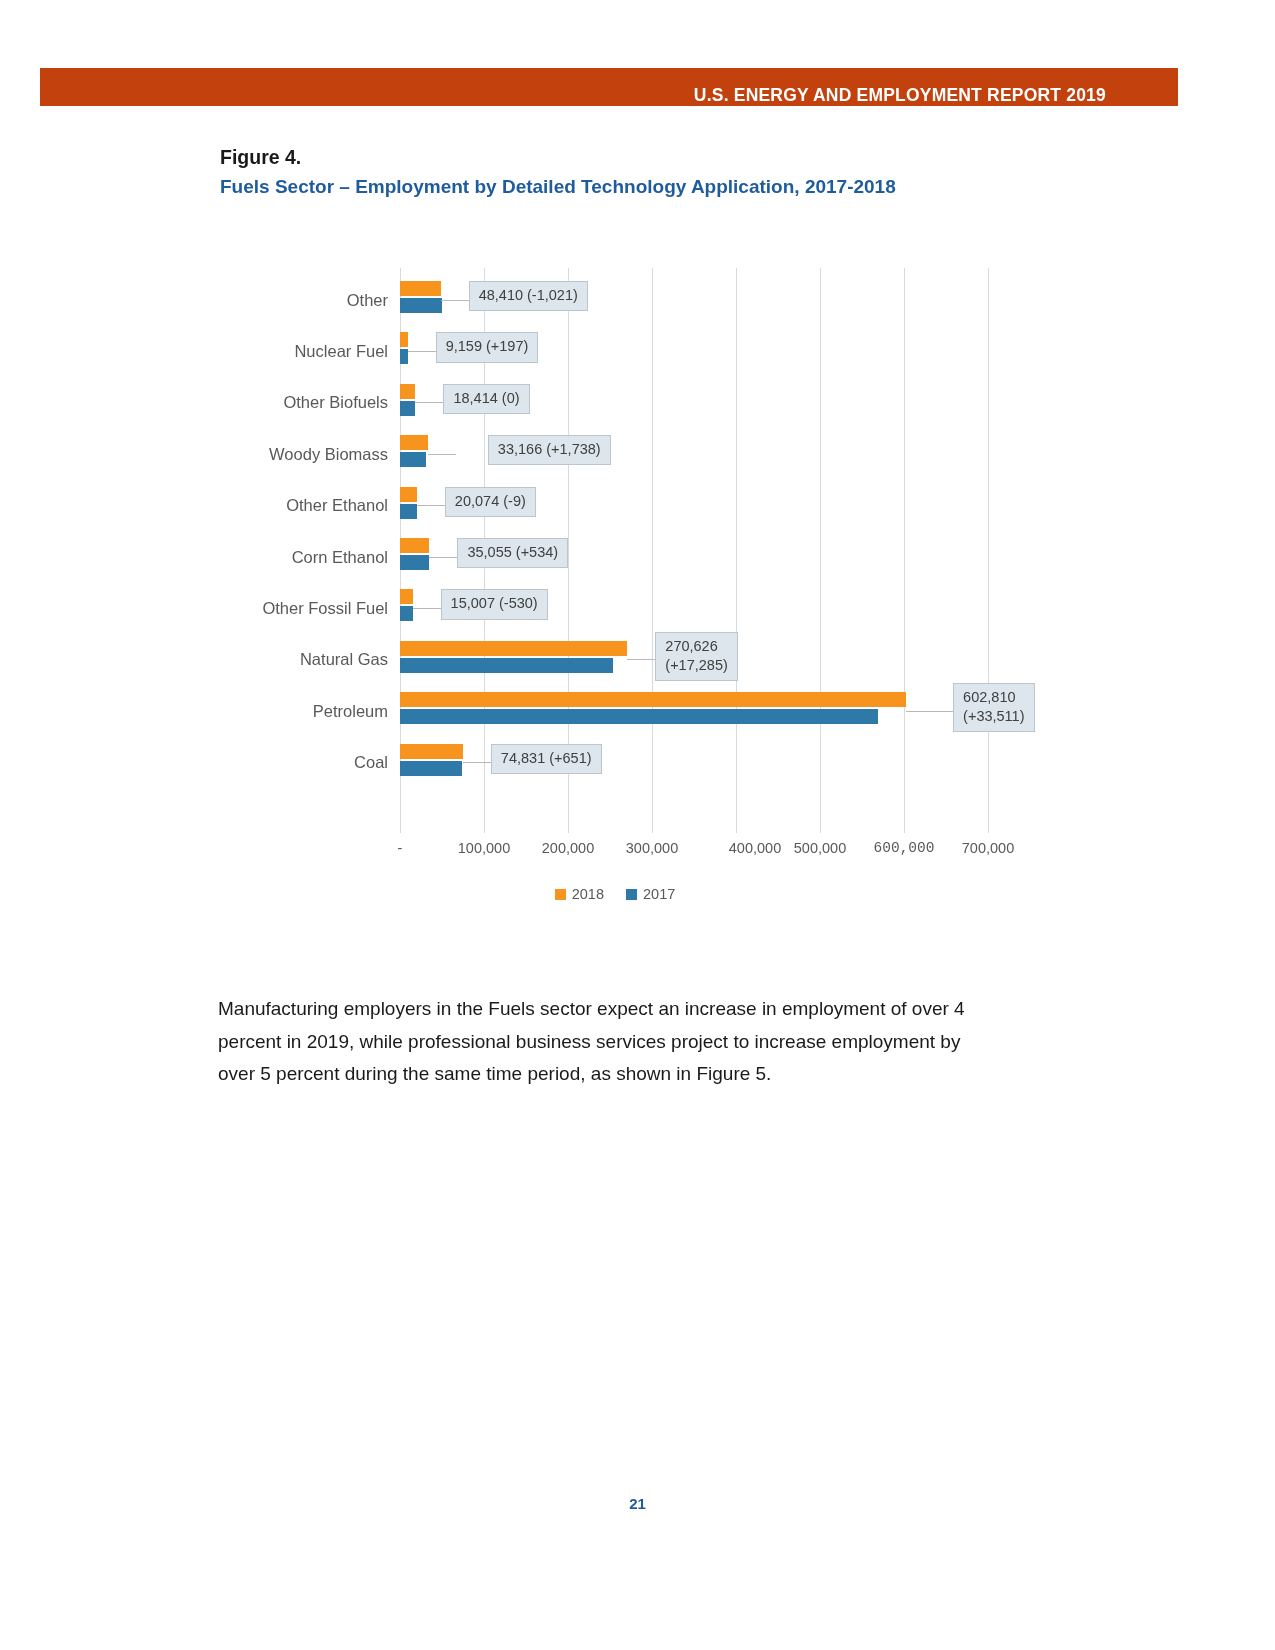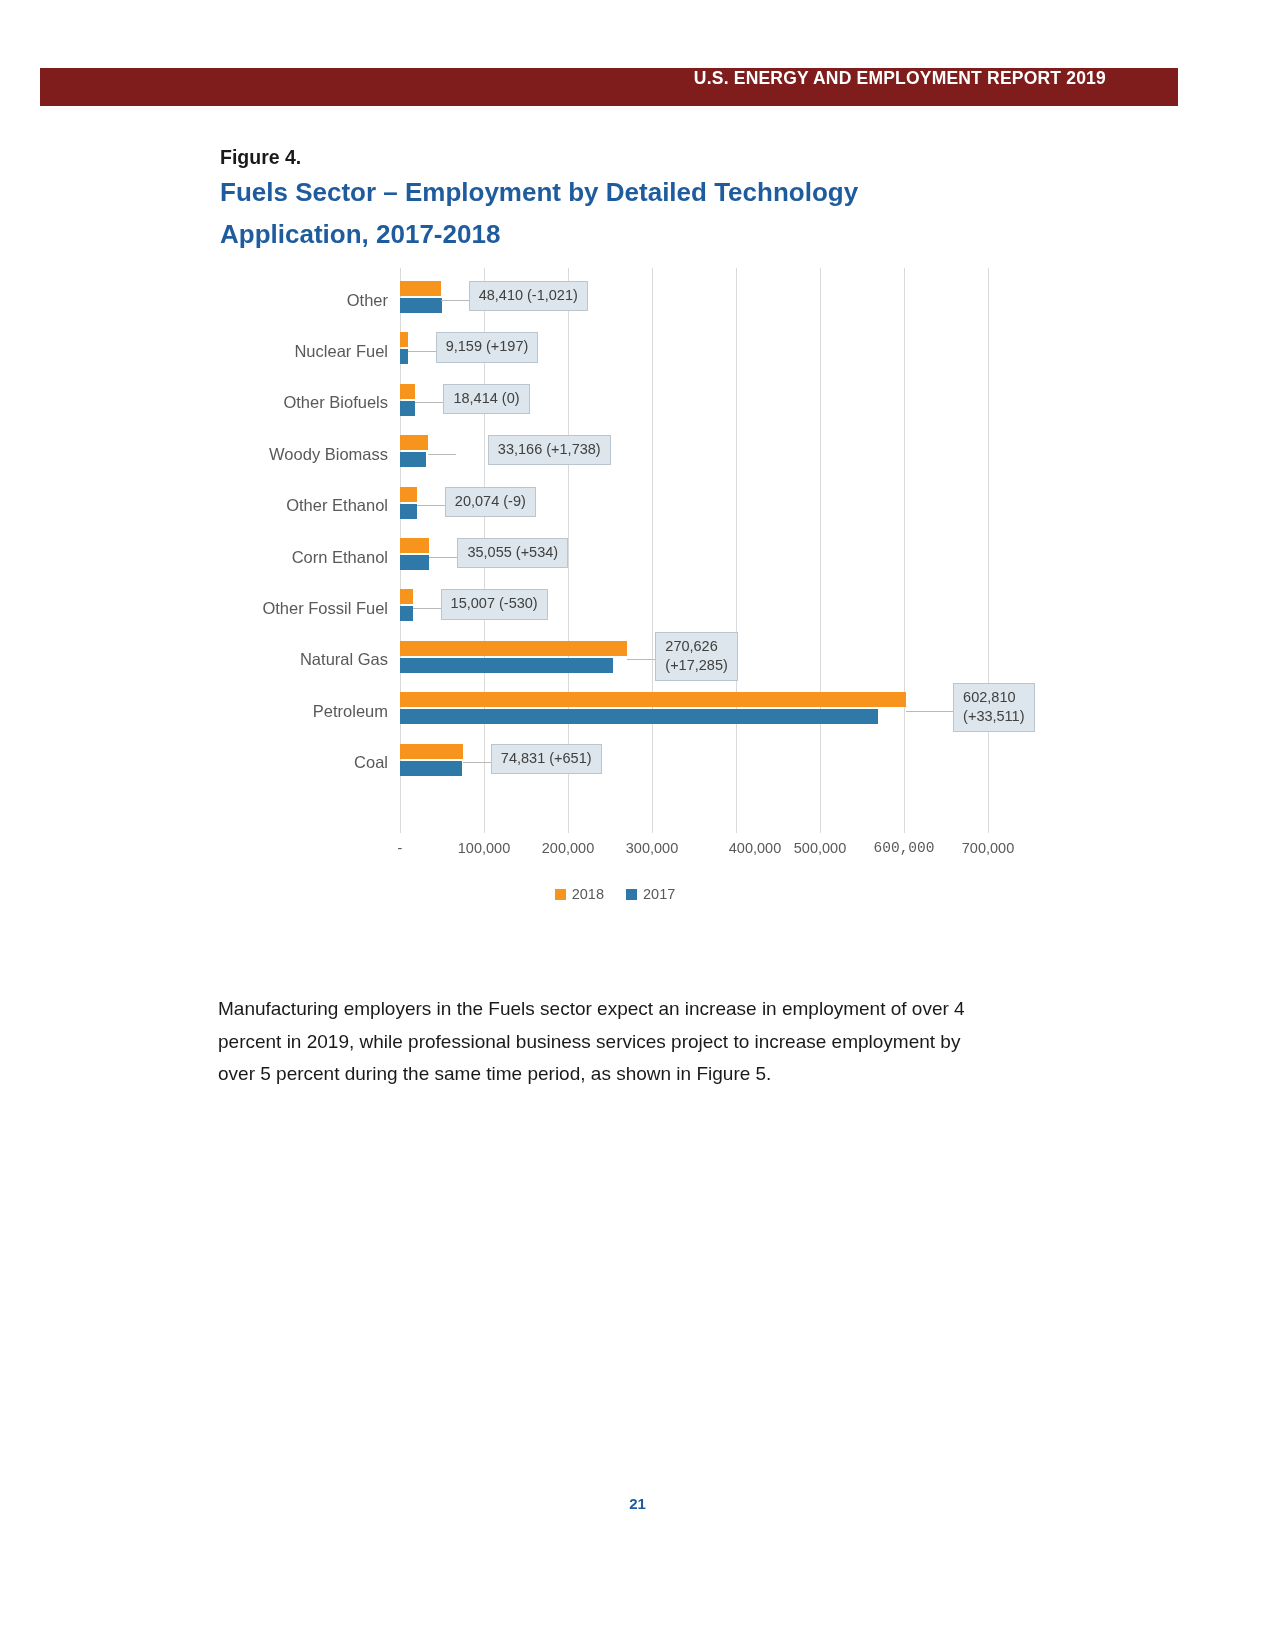--- a/index.html
+++ b/index.html
@@ -16,23 +16,23 @@
     overflow: hidden;
   }
 
   
   .header-band {
     position: absolute;
     left: 40px;
     top: 68px;
     width: 1138px;
     height: 38px;
-    background: #7f1d1d;
+    background: #c2410c;
     display: flex;
-    align-items: flex-start;
+    align-items: flex-end;
     justify-content: flex-end;
   }
   .header-title {
     color: #ffffff;
     font-size: 17.5px;
     font-weight: bold;
     letter-spacing: 0.2px;
     padding-right: 72px;
     white-space: nowrap;
   }
@@ -44,21 +44,21 @@
     top: 142px;
     width: 790px;
   }
   .fig-number {
     font-size: 19.5px;
     font-weight: bold;
     color: #1a1a1a;
     line-height: 1.55;
   }
   .fig-title {
-    font-size: 26px;
+    font-size: 19px;
     font-weight: bold;
     color: #1F5C9E;
     line-height: 1.6;
   }
 
   
   .chart-wrap {
     position: absolute;
     left: 220px;
     top: 258px;

